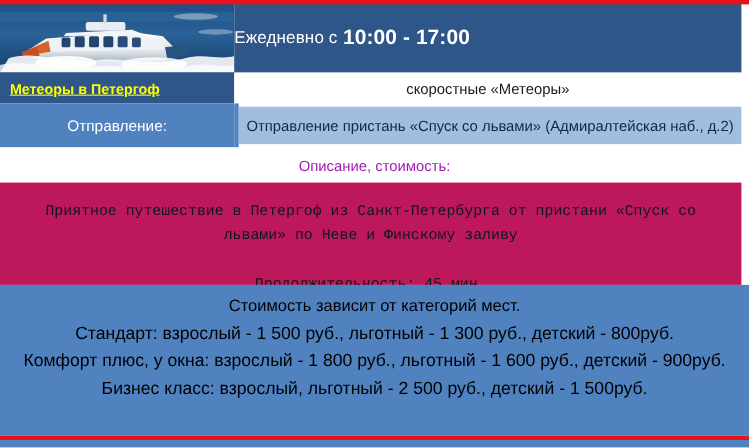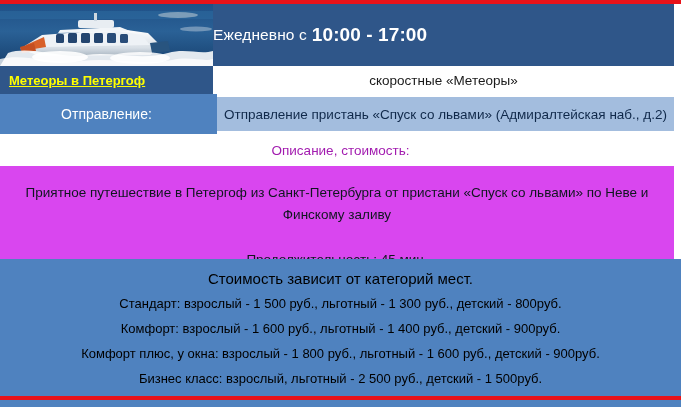--- a/index.html
+++ b/index.html
@@ -138,47 +138,48 @@
     align-items: center;
     justify-content: center;
     font-size: 13.5px;
   }
 
   
   .desc-body {
     position: absolute;
     left: 0; top: 166px;
     width: 674px; height: 93px;
-    background: #d946ef;
+    background: #be185d;
     color: #10161f;
     font-size: 13.5px;
     text-align: center;
     padding: 16px 22px 0 22px;
     box-sizing: border-box;
     line-height: 1.65;
+    font-family: Liberation Mono, monospace;
   }
   .desc-text { margin: 0; }
   .duration {
     margin: 22px 0 0 0;
     font-size: 13.5px;
   }
 
   
   .pricing {
     position: absolute;
     left: 0; top: 259px;
     width: 681px; height: 137px;
     background: #4F82BF;
     color: #000000;
     text-align: center;
     padding-top: 7px;
     box-sizing: border-box;
   }
   .pricing .line {
-    font-size: 13px;
+    font-size: 16px;
     line-height: 25px;
     white-space: nowrap;
   }
   .pricing .line.intro { font-size: 15px; }
 
   
   .bottom-strip {
     position: absolute;
     left: 0; top: 400px;
     width: 681px; height: 7px;
@@ -260,21 +261,20 @@
   </div>
 
   <div class="desc-body">
     <p class="desc-text">Приятное путешествие в Петергоф из Санкт-Петербурга от пристани «Спуск со львами» по Неве и Финскому заливу</p>
     <p class="duration">Продолжительность:  45 мин.</p>
   </div>
 
   <div class="pricing">
     <div class="line intro">Стоимость зависит от категорий мест.</div>
     <div class="line">Стандарт: взрослый - 1 500 руб., льготный - 1 300 руб., детский - 800руб.</div>
-    <div class="line">Комфорт: взрослый - 1 600 руб., льготный - 1 400 руб., детский - 900руб.</div>
     <div class="line">Комфорт плюс, у окна: взрослый - 1 800 руб., льготный - 1 600 руб., детский - 900руб.</div>
     <div class="line">Бизнес класс: взрослый, льготный - 2 500 руб., детский - 1 500руб.</div>
   </div>
 
   <div class="rule-bottom"></div>
 
   <div class="bottom-strip">
     
   </div>
 

